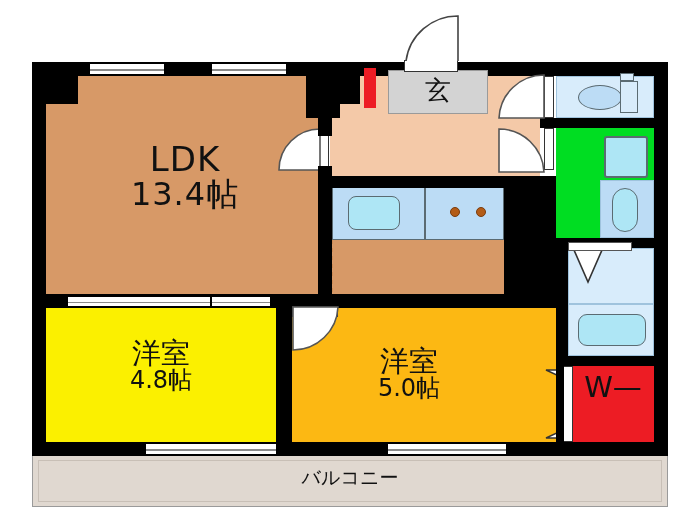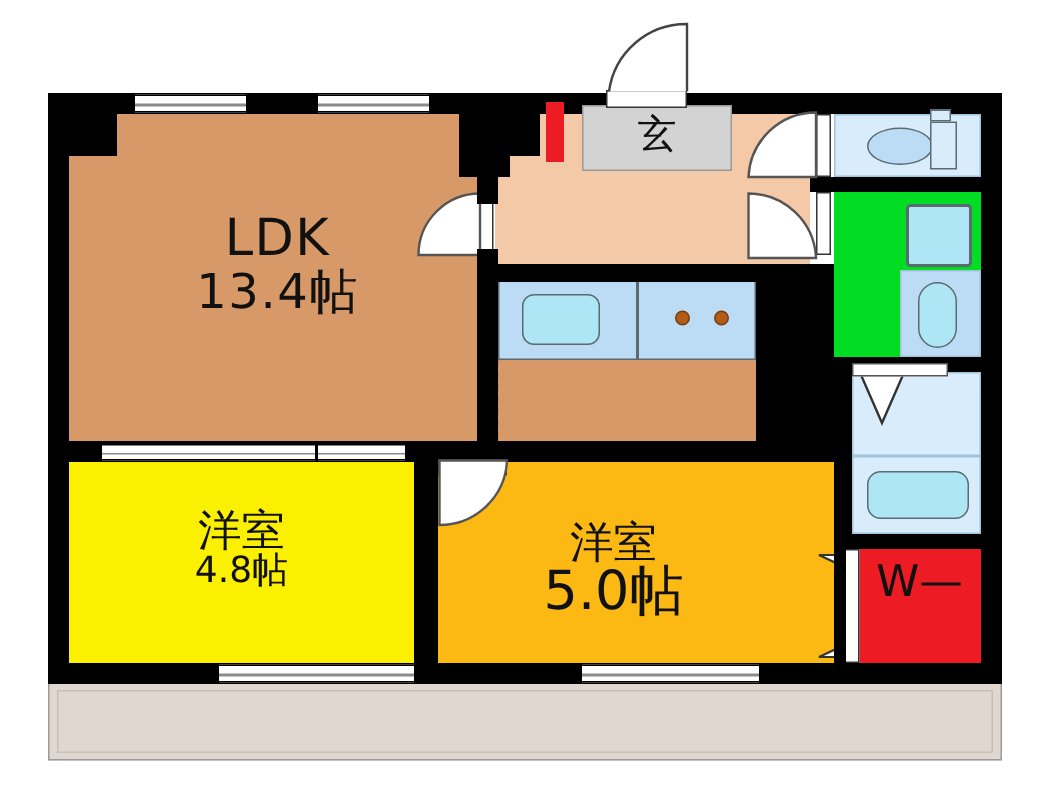--- a/index.html
+++ b/index.html
@@ -16,20 +16,21 @@
   .winline{position:absolute;left:0;right:0;top:50%;height:1.5px;background:#8a8a8a;}
   svg{display:block;overflow:visible;}
 </style>
 </head>
 <body>
 
 <div id="stage">
 
   <div class="abs" style="left:32px;top:455px;width:636px;height:52px;background:#e0d8d0;border:1px solid #9a9a9a;"></div>
   <div class="abs" style="left:38px;top:460px;width:624px;height:42px;border:1px solid #c8bfb6;"></div>
+  <div class="abs lbl" style="left:0px;top:468px;width:700px;font-size:19px;">バルコニー</div>
 
   <div class="abs wall" style="left:32px;top:62px;width:636px;height:14px;"></div>
 
   <div class="abs wall" style="left:32px;top:62px;width:14px;height:394px;"></div>
 
   <div class="abs wall" style="left:654px;top:62px;width:14px;height:394px;"></div>
 
   <div class="abs wall" style="left:32px;top:442px;width:636px;height:14px;"></div>
 
   <div class="abs room" style="left:46px;top:76px;width:278px;height:218px;background:#d79967;"></div>
@@ -151,21 +152,21 @@
     <div class="winline"></div>
   </div>
 
   <div class="abs win" style="left:146px;top:443px;width:130px;height:12px;">
     <div class="winline"></div>
   </div>
 
   <div class="abs room" style="left:292px;top:308px;width:264px;height:134px;background:#fcb813;"></div>
   <div class="abs lbl" style="left:292px;top:346px;width:234px;font-size:29px;">
     <span class="l1">洋室</span>
-    <span class="l2" style="font-size:36px;">5.0帖</span>
+    <span class="l2" style="font-size:24px;">5.0帖</span>
   </div>
   <div class="abs wall" style="left:276px;top:294px;width:280px;height:14px;"></div>
   <div class="abs wall" style="left:276px;top:294px;width:16px;height:162px;"></div>
 
   <div class="abs" style="left:292px;top:306px;width:46px;height:11px;background:#ffffff;border:1.5px solid #333;"></div>
   <svg class="abs" style="left:292px;top:306px;width:48px;height:46px;" width="48" height="46">
     <path d="M 1 1 L 46 1 A 45 45 0 0 1 1 44 Z" fill="#ffffff" stroke="#555" stroke-width="1.6"></path>
   </svg>
 
   <div class="abs win" style="left:388px;top:443px;width:118px;height:12px;">

